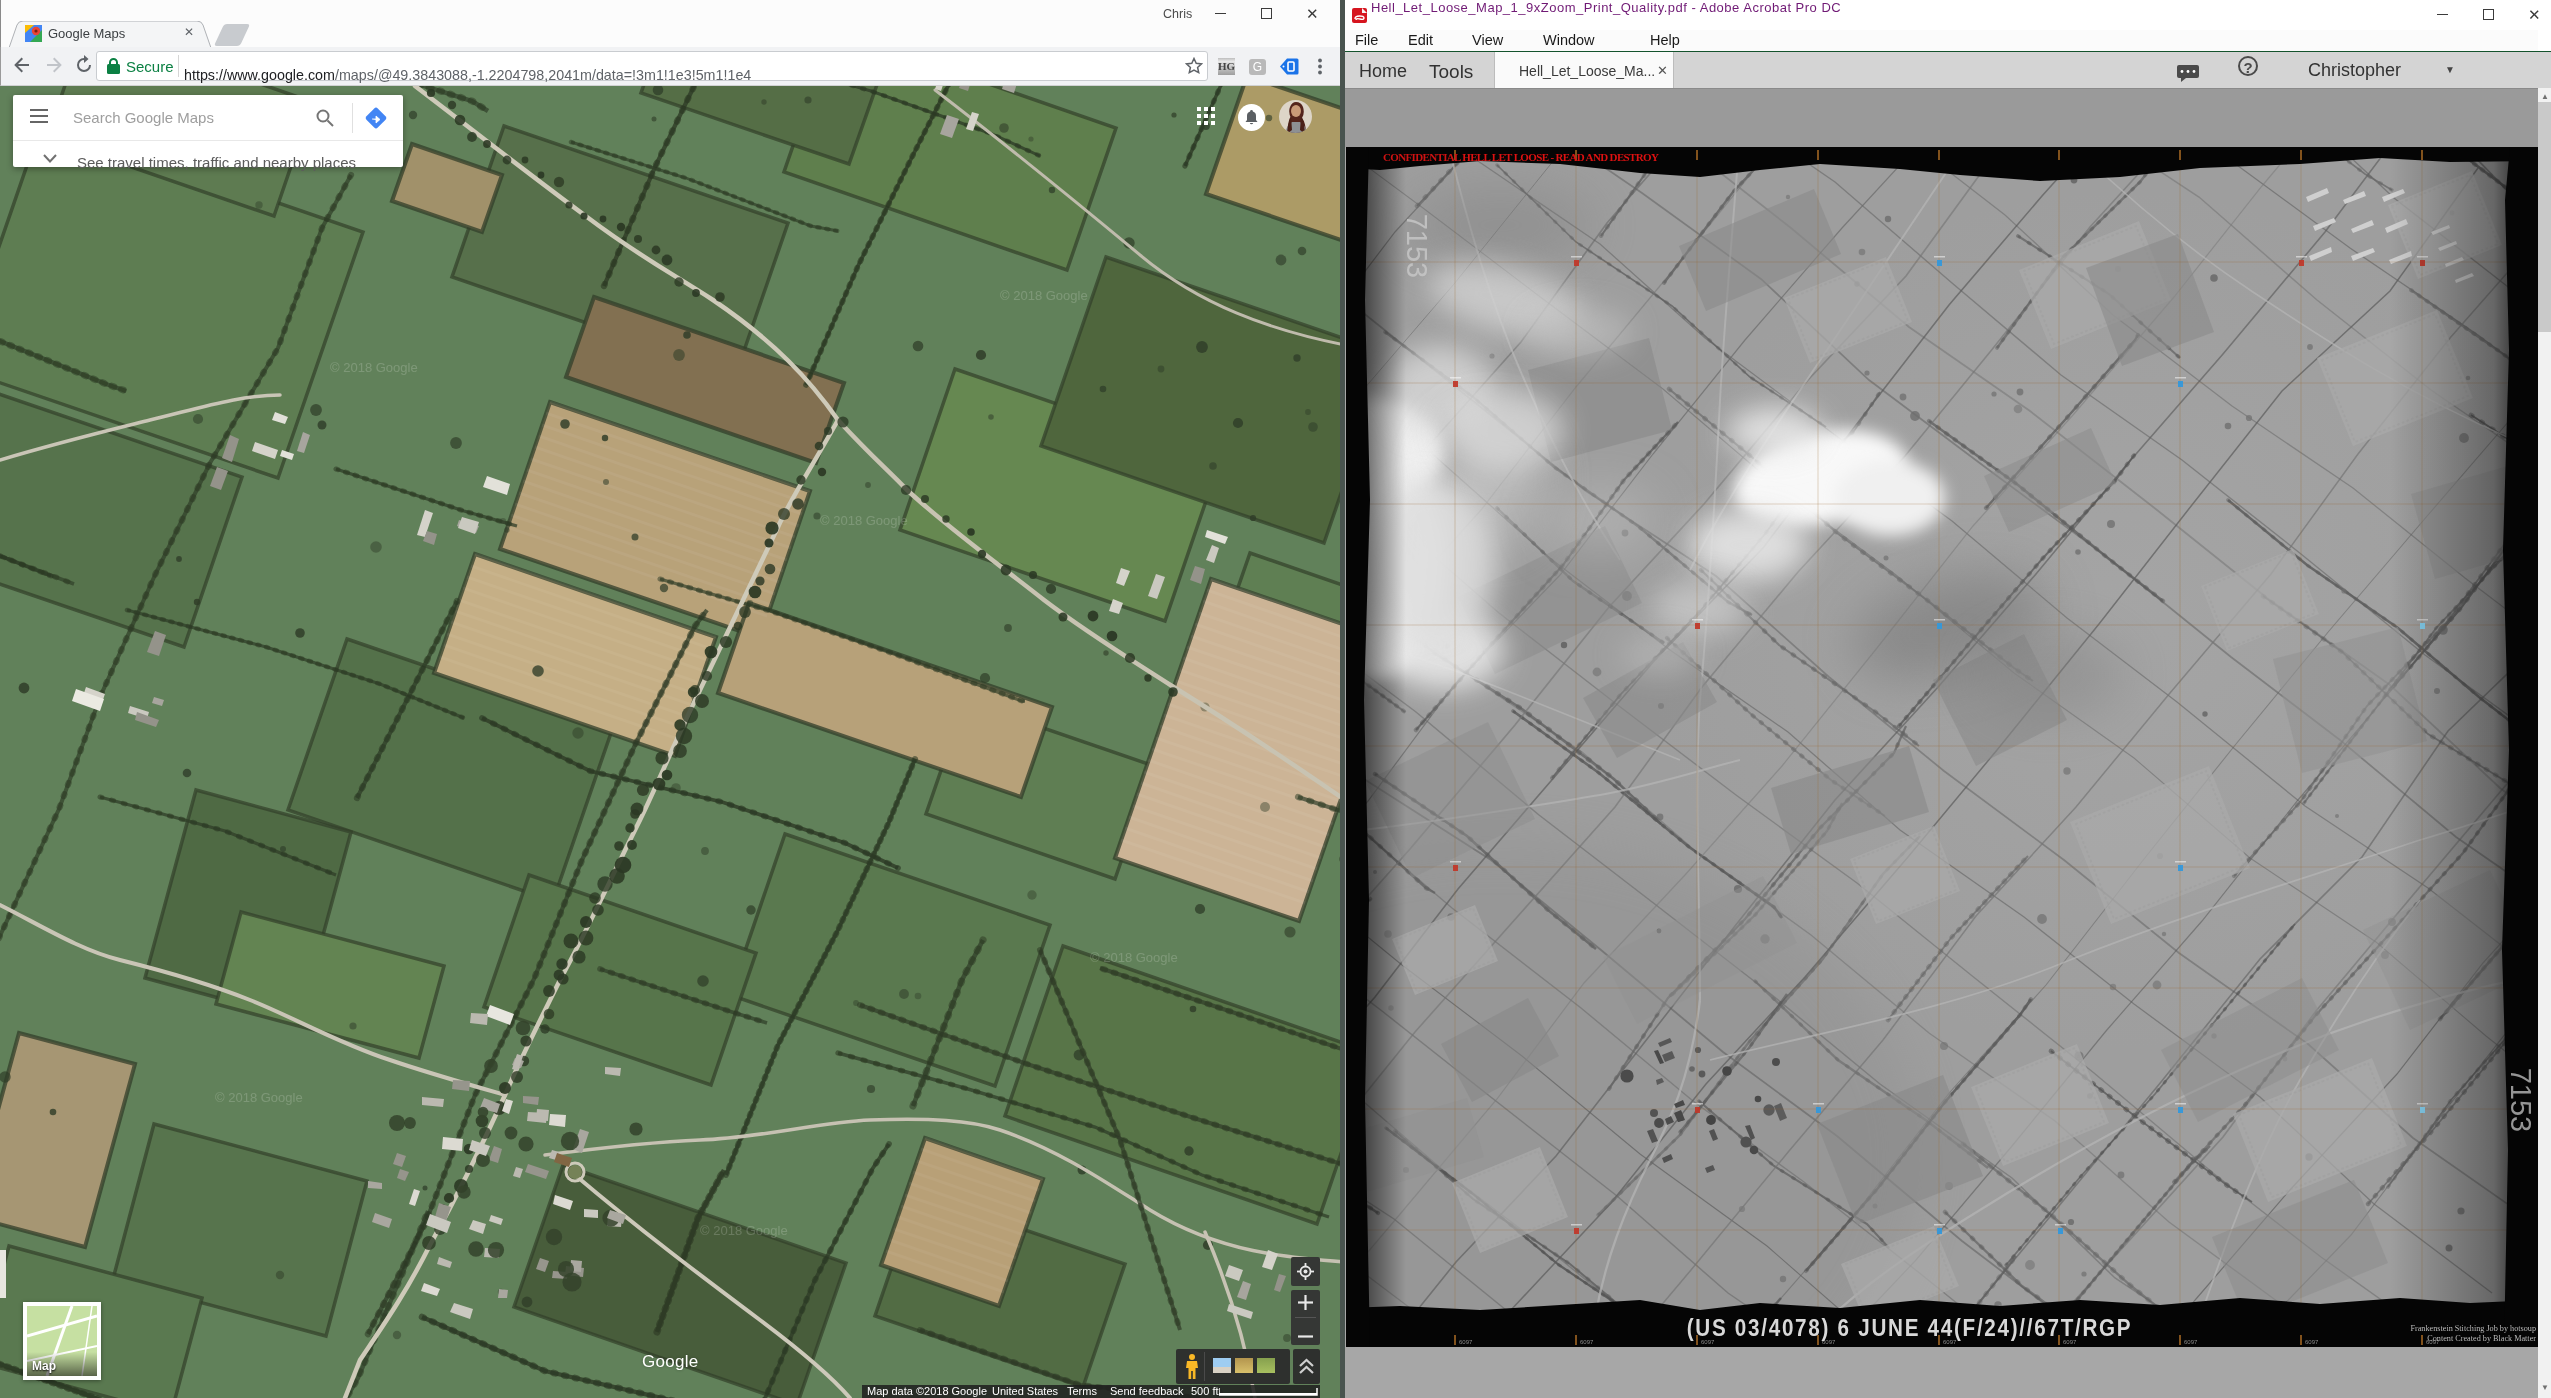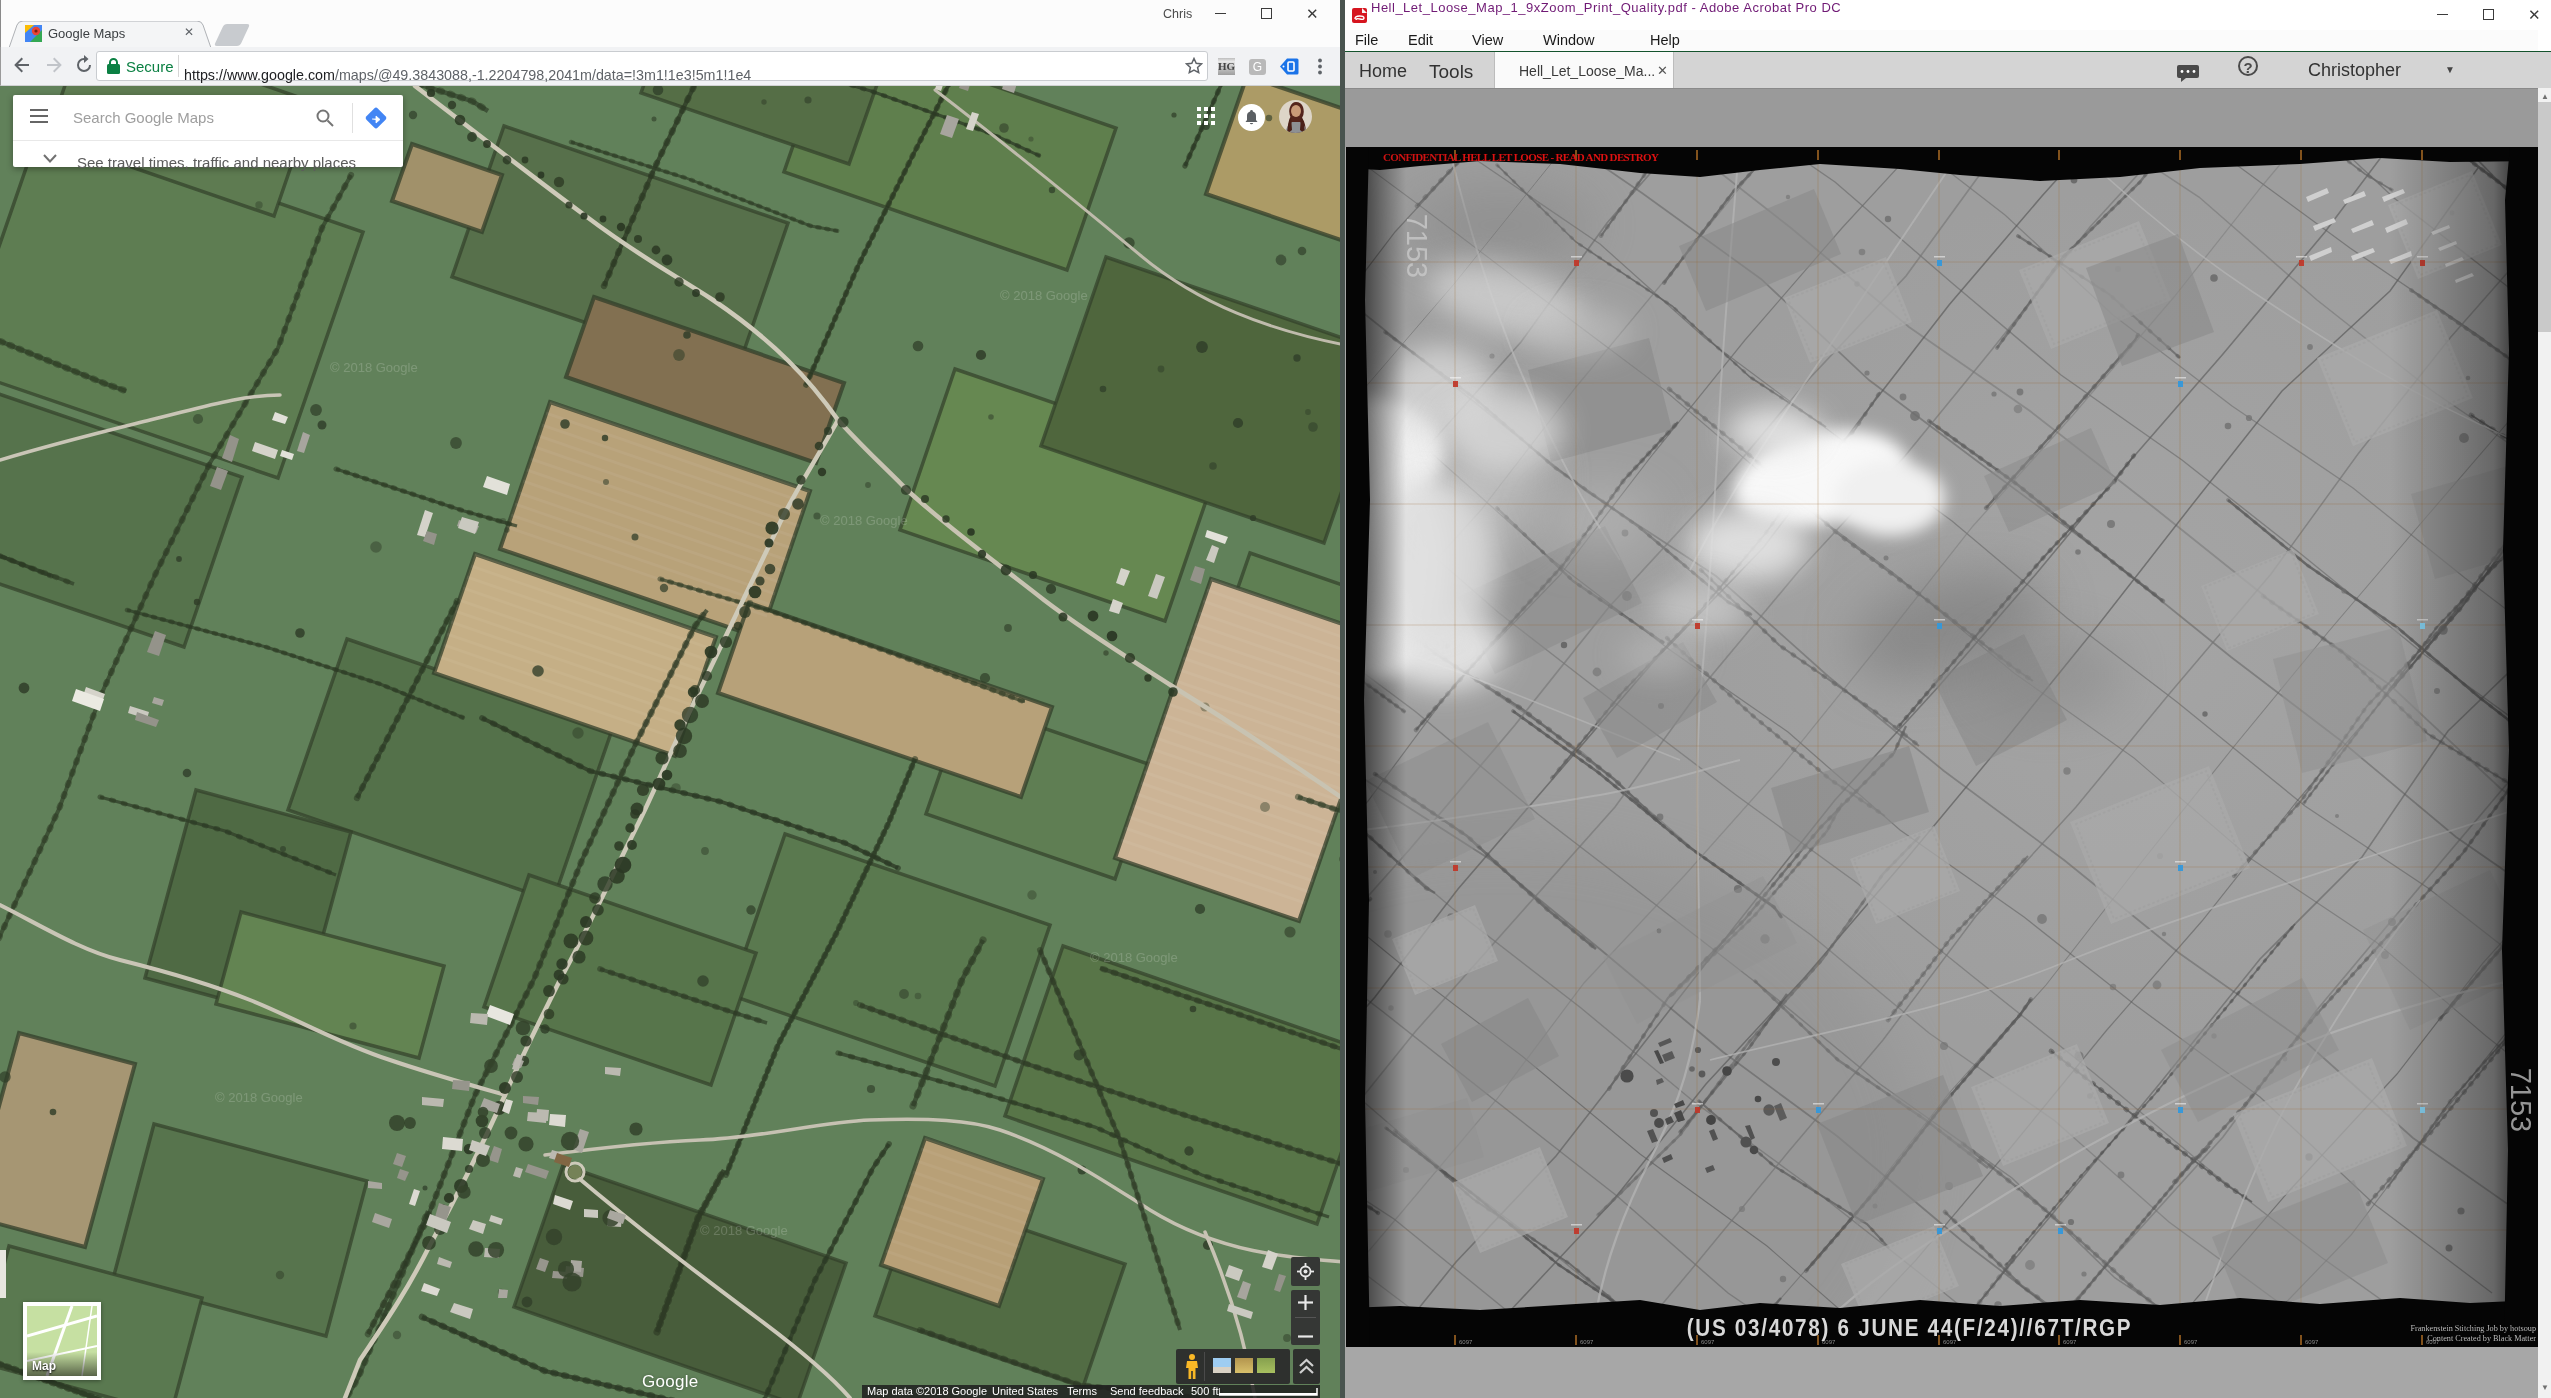--- a/index.html
+++ b/index.html
@@ -20,21 +20,21 @@
 #url { position:absolute; left:184px; top:59px; font-size:14.3px; color:#5f6368; white-space:nowrap;margin-top:8px; }
 #url b { color:#202124; font-weight:normal; }
 
 #searchcard { position:absolute; left:13px; top:95px; width:390px; height:72px; background:#fff; border-radius:2px; box-shadow:0 2px 6px rgba(0,0,0,0.35); }
 #searchrow { position:absolute; left:0; top:0; width:390px; height:46px; border-bottom:1px solid #e8e8e8; }
 #searchtxt { position:absolute; left:60px; top:14px; font-size:15px; color:#9e9e9e; }
 #travelrow { position:absolute; left:0; top:46px; width:390px; height:45px; }
 #traveltxt { position:absolute; left:64px; top:59px; font-size:15px; color:#5c5c5c; }
 #minimap { position:absolute; left:23px; top:1302px; width:78px; height:78px; background:#ef4444; border:4px solid #fff; box-shadow:0 1px 4px rgba(0,0,0,0.4); }
 #maplabel { position:absolute; left:5px; top:53px; font-size:12px; color:#fff; font-weight:bold; text-shadow:0 1px 2px #000; }
-#gwm { position:absolute; left:642px; top:1352px; color:#fff; font-size:17px; letter-spacing:0.3px; text-shadow:0 0 3px rgba(0,0,0,0.3);margin-top:20px; }
+#gwm { position:absolute; left:642px; top:1352px; color:#fff; font-size:17px; letter-spacing:0.3px; text-shadow:0 0 3px rgba(0,0,0,0.3); }
 #statusbar { position:absolute; left:862px; top:1385px; width:458px; height:13px; background:rgba(30,30,30,0.85); color:#fff; font-size:11px; }
 .sbi { position:absolute; top:0px; }
 #ctl1 { position:absolute; left:1291px; top:1257px; width:29px; height:29px; background:#353735; border-radius:2px; }
 #ctl2 { position:absolute; left:1291px; top:1290px; width:29px; height:55px; background:#353735; border-radius:2px; color:#e8e8e8; }
 #pegbar { position:absolute; left:1176px; top:1349px; width:114px; height:35px; background:#2e302e; border-radius:2px; }
 #chevbar { position:absolute; left:1293px; top:1349px; width:27px; height:35px; background:#2e302e; border-radius:2px; }
 
 #acrobat { position:absolute; left:1345px; top:0; width:1206px; height:1398px; background:#fff; }
 #atitle { position:absolute; left:26px; top:0; font-size:13px; letter-spacing:0.5px; color:#701a75; }
 #amenu { position:absolute; left:0; top:30px; width:1193px; height:21px; background:#fbfbfb; font-size:14.5px; color:#1a1a1a; }

